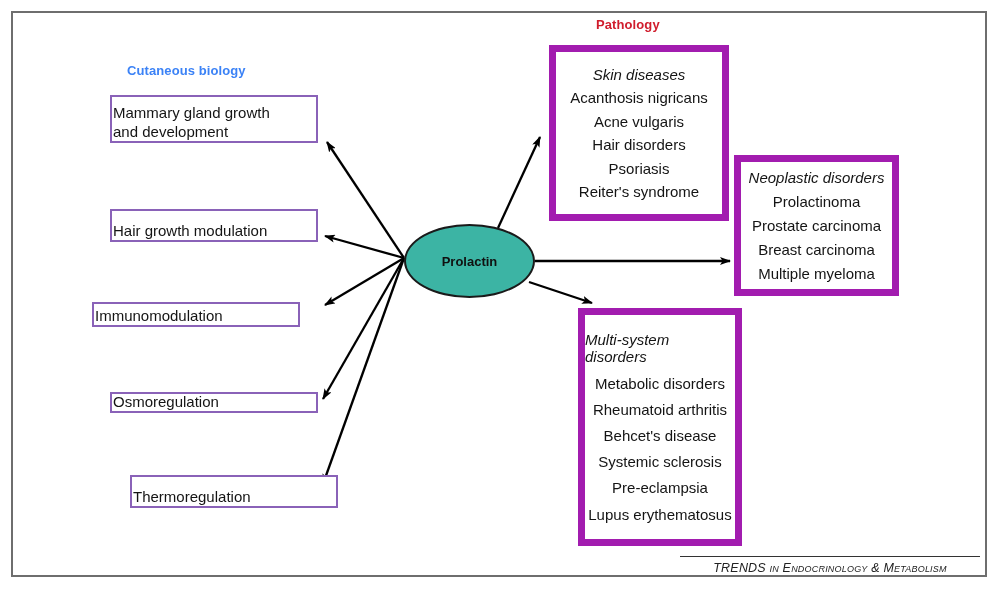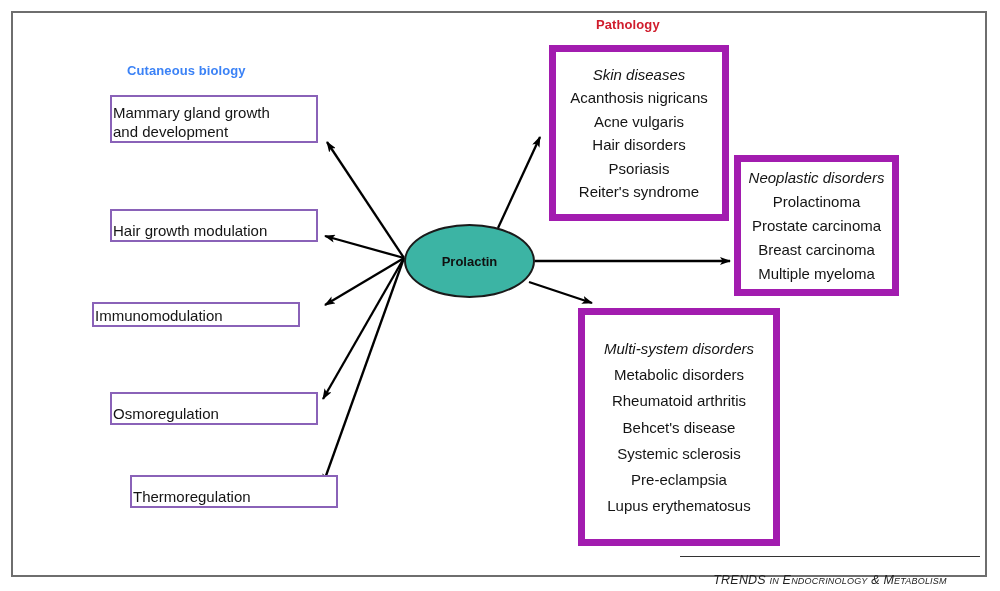--- a/index.html
+++ b/index.html
@@ -91,21 +91,21 @@
   #box-neoplastic {
     left: 734px;
     top: 155px;
     width: 165px;
     height: 141px;
   }
   #box-neoplastic .cat, #box-neoplastic .item { margin: 3.4px 0; }
   #box-multi {
     left: 578px;
     top: 308px;
-    width: 202px;
+    width: 164px;
     height: 238px;
   }
   #box-multi .cat, #box-multi .item { margin: 4.6px 0; }
   #prolactin-node {
     position: absolute;
     left: 404px;
     top: 224px;
     width: 131px;
     height: 74px;
     border-radius: 50%;
@@ -122,21 +122,21 @@
   #footer {
     position: absolute;
     left: 680px;
     top: 556px;
     width: 300px;
     text-align: center;
     font-style: italic;
     font-size: 12.5px;
     color: #222222;
     border-top: 1px solid #333333;
-    padding-top: 16px;
+    padding-top: 4px;
     white-space: nowrap;
   }
   #footer .trends {
     font-variant: small-caps;
     letter-spacing: 0.2px;
   }
 </style>
 </head>
 <body>
 
@@ -174,21 +174,21 @@
   </div>
 
   <div class="fn-box" style="left:110px; top:209px; width:208px; height:33px;">
     <span>Hair growth modulation</span>
   </div>
 
   <div class="fn-box" style="left:92px; top:302px; width:208px; height:25px;">
     <span>Immunomodulation</span>
   </div>
 
-  <div class="fn-box" style="left:110px; top:392px; width:208px; height:33px;">
+  <div class="fn-box" style="left:110px; top:392px; width:208px; height:21px;">
     <span>Osmoregulation</span>
   </div>
 
   <div class="fn-box" style="left:110px; top:475px; width:208px; height:33px;margin-left:20px;">
     <span>Thermoregulation</span>
   </div>
 
   <div class="path-box" id="box-skin">
     <div class="cat">Skin diseases</div>
     <div class="item">Acanthosis nigricans</div>

